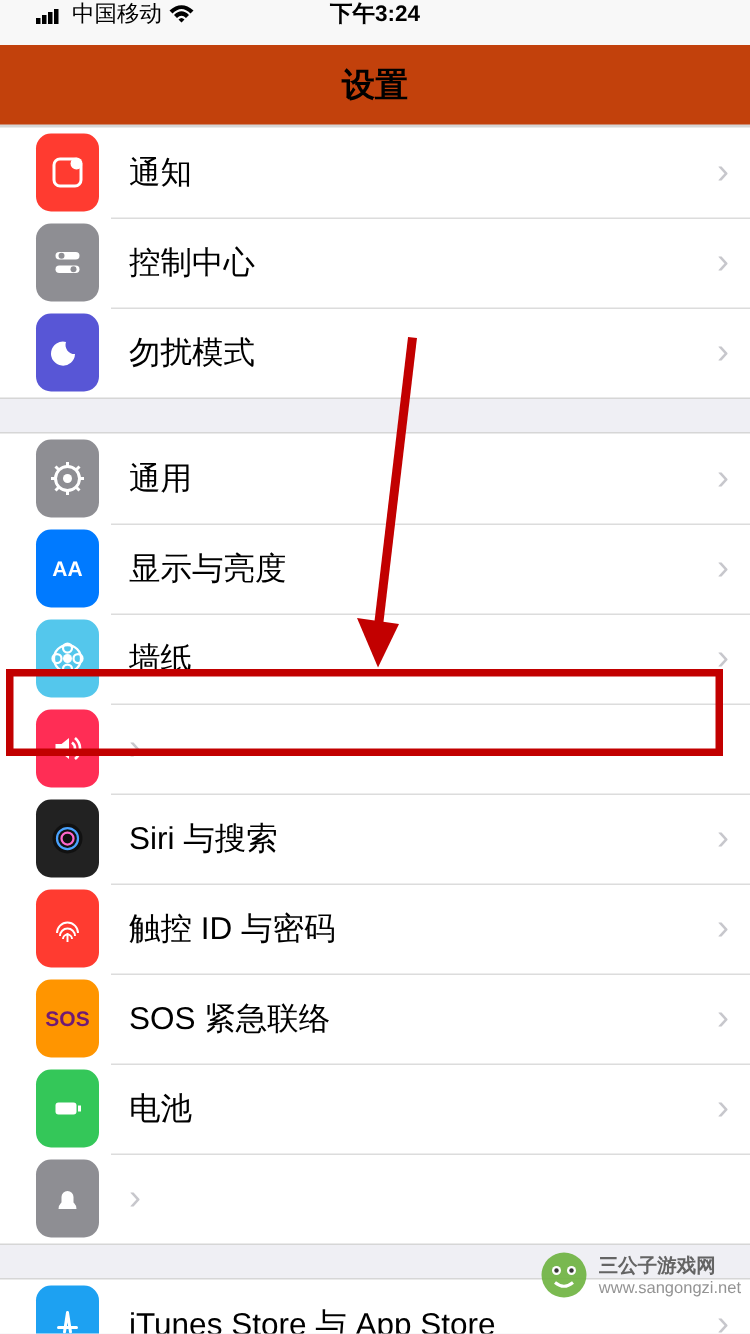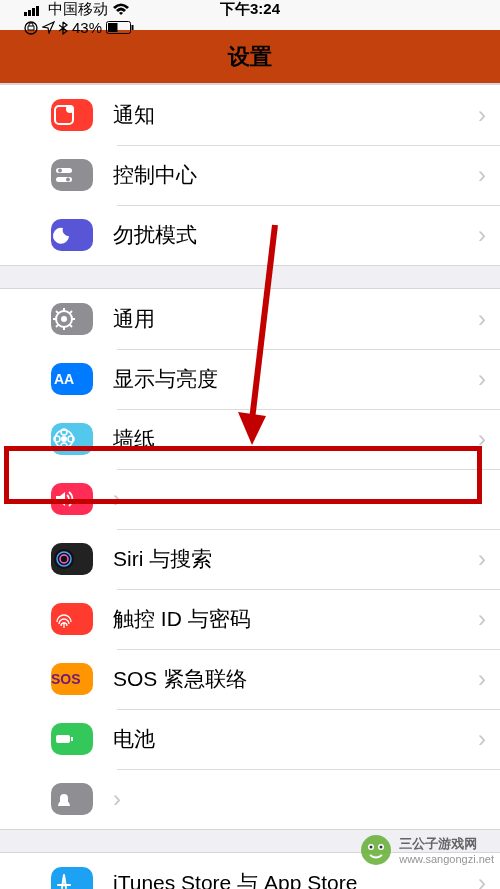--- a/index.html
+++ b/index.html
@@ -3,23 +3,23 @@
 <meta charset="utf-8">
 <style>
   * { box-sizing: border-box; margin: 0; padding: 0; }
   html, body { width: 500px; height: 889px; font-family: -apple-system, "Helvetica Neue", Arial, sans-serif; background: #efeff4; color: #000; }
   .statusbar { height: 30px; display: flex; align-items: flex-start; justify-content: space-between; padding: 0 24px; font-size: 15px; font-weight: 500; background: #f8f8f8; flex-direction: column; }
   .sb-left, .sb-right { display: flex; align-items: center; gap: 4px; }
   .sb-center { position: absolute; left: 50%; transform: translateX(-50%); font-weight: 600; }
   .navbar { height: 54px; display: flex; align-items: center; justify-content: center; background: #c2410c; border-bottom: 1px solid #d6d6d6; font-size: 22px; font-weight: 600; }
   .group { margin-top: 22px; background: #fff; border-top: 1px solid #d6d6d6; border-bottom: 1px solid #d6d6d6; }
   .group.first { margin-top: 0; }
-  .row { display: flex; align-items: center; height: 60px; padding: 0 14px 0 8px; position: relative; margin-left: 43px; }
+  .row { display: flex; align-items: center; height: 60px; padding: 0 14px 0 24px; position: relative; }
   .row + .row::before { content: ""; position: absolute; left: 74px; right: 0; top: 0; height: 1px; background: #dcdcdc; }
-  .icon { width: 42px; height: 32px; border-radius: 10px; flex-shrink: 0; display: flex; align-items: center; margin-right: 20px; }
+  .icon { width: 42px; height: 52px; border-radius: 10px; flex-shrink: 0; display: flex; align-items: center; justify-content: center; margin-right: 20px; }
   .label { flex: 1; font-size: 21px; }
   .chev { color: #c7c7cc; font-size: 24px; font-weight: 400; }
   .highlight { position: absolute; border: 5px solid #c20000; pointer-events: none; }
   .arrow-overlay { position: absolute; pointer-events: none; }
   .watermark { position: absolute; bottom: 22px; right: 6px; display: flex; align-items: center; gap: 6px; font-size: 13px; color: #555; opacity: 0.9; }
   .watermark .logo { width: 34px; height: 34px; display:flex; align-items:center; justify-content:center; }
   
   .ic-notif   { background: #ff3b30; }
   .ic-control { background: #8e8e93; }
   .ic-dnd     { background: #5856d6; }
@@ -49,46 +49,20 @@
         </svg>
     </span>
     <span>中国移动</span>
     <span>
       <svg width="18" height="13" viewBox="0 0 18 13">
           <path d="M9 12 L11 10 Q9 8 7 10 Z M4 7 Q9 2 14 7 L12 9 Q9 6 6 9 Z M1 4 Q9 -3 17 4 L15 6 Q9 0 3 6 Z" fill="#000"></path>
         </svg>
     </span>
   </div>
   <div class="sb-center">下午3:24</div>
-  <div class="sb-right">
-    <span>
-      <svg width="14" height="14" viewBox="0 0 14 14">
-          <circle cx="7" cy="7" r="6" fill="none" stroke="#000" stroke-width="1.3"></circle>
-          <path d="M5 5 V4 a2 2 0 0 1 4 0 V5 M4 5 h6 v4 h-6 z" fill="none" stroke="#000" stroke-width="1"></path>
-        </svg>
-    </span>
-    <span>
-      <svg width="13" height="13" viewBox="0 0 13 13">
-          <path d="M1 6 L12 1 L7 12 L6 7 Z" fill="none" stroke="#000" stroke-width="1.2"></path>
-        </svg>
-    </span>
-    <span>
-      <svg width="9" height="14" viewBox="0 0 9 14">
-          <path d="M4 1 L8 4 L4 7 L8 10 L4 13 V1 M4 7 L0 4 M4 7 L0 10" fill="none" stroke="#000" stroke-width="1.2"></path>
-        </svg>
-    </span>
-    <span>43%</span>
-    <span>
-      <svg width="28" height="13" viewBox="0 0 28 13">
-          <rect x="0.5" y="0.5" width="24" height="12" rx="2" fill="none" stroke="#000"></rect>
-          <rect x="2" y="2" width="9.5" height="9" fill="#000"></rect>
-          <rect x="25.5" y="4" width="2" height="5" fill="#000"></rect>
-        </svg>
-    </span>
-  </div>
 </div>
 
 <div class="navbar">
   <span>设置</span>
 </div>
 
 <div class="group first">
   <div class="row">
     <div class="icon ic-notif">
       <svg width="26" height="26" viewBox="0 0 26 26">

